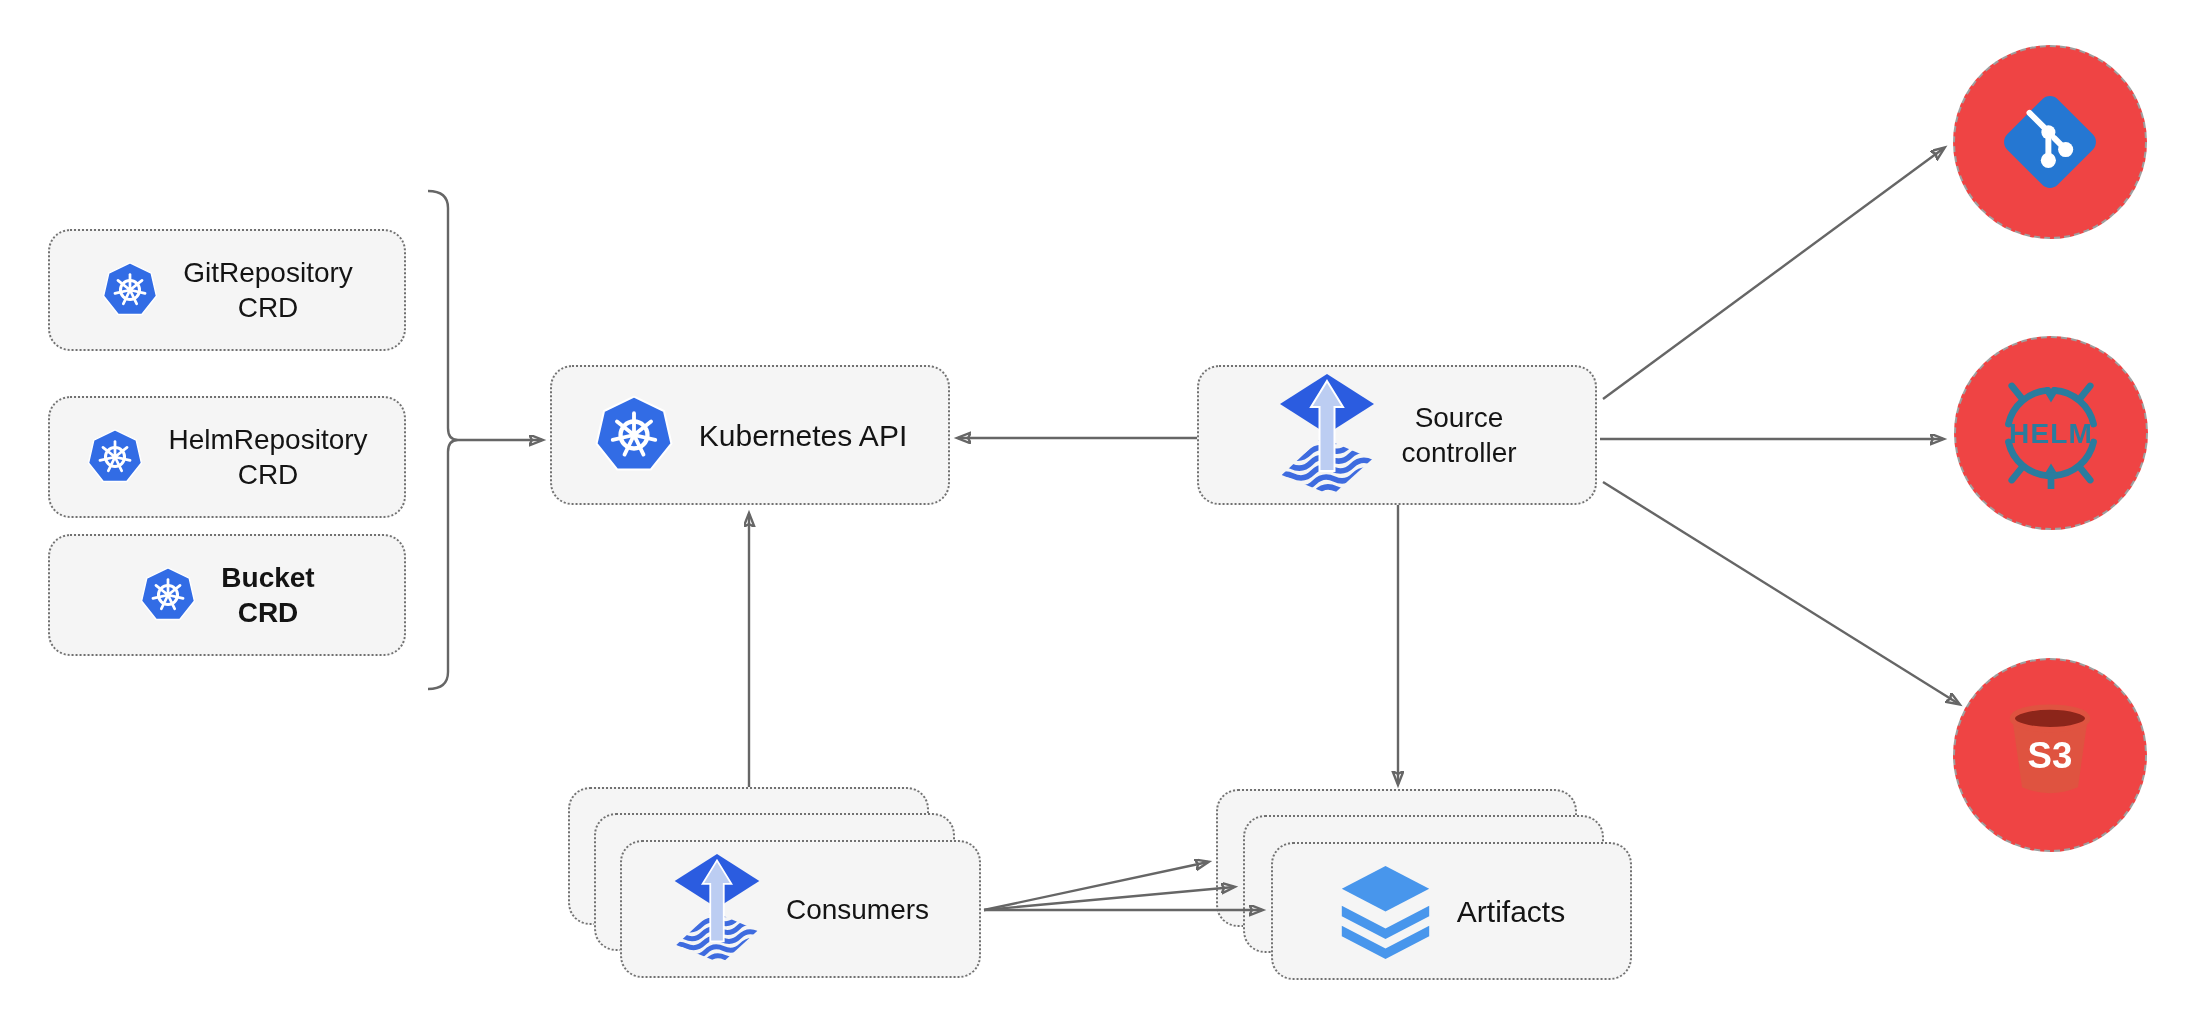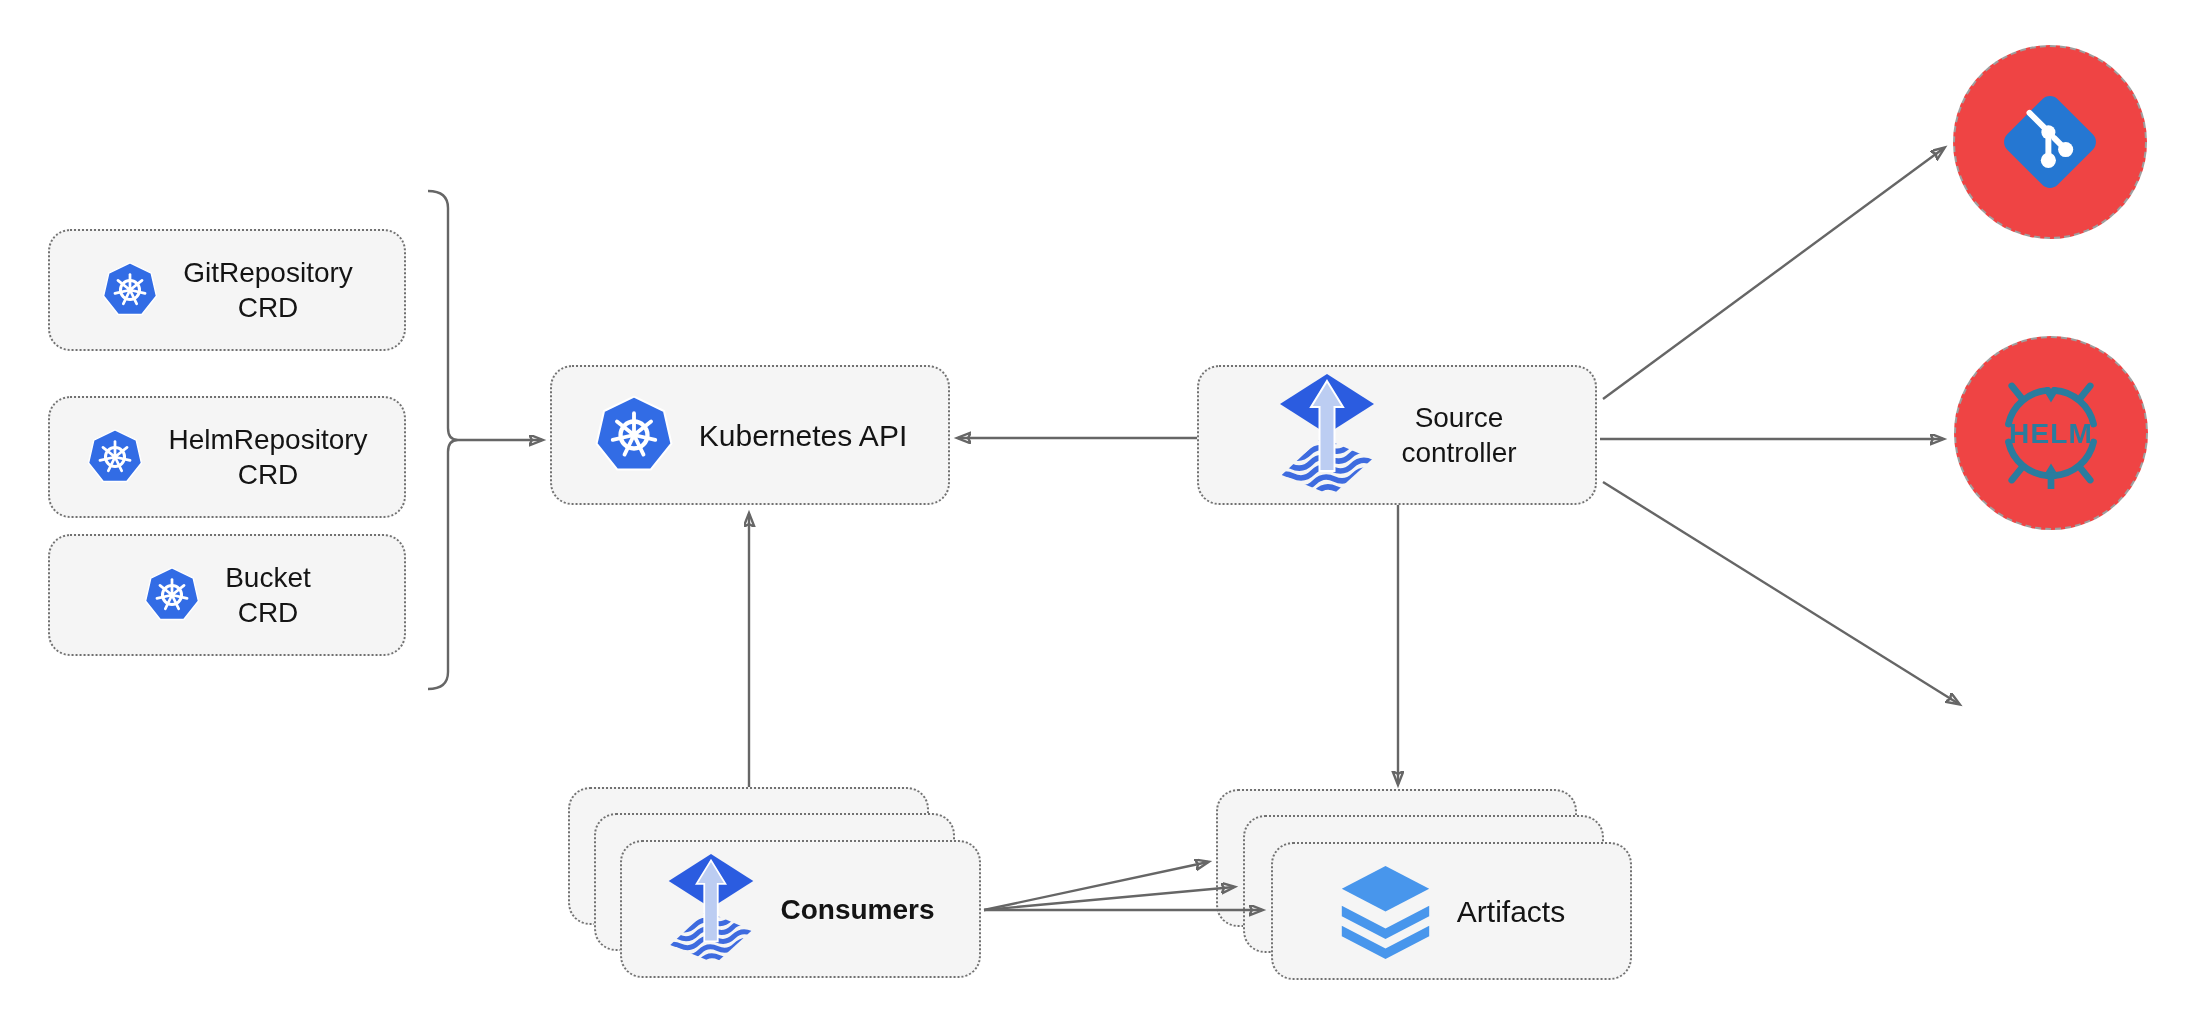--- a/index.html
+++ b/index.html
@@ -121,21 +121,21 @@
   <div class="box" style="left:48px; top:396px; width:358px; height:122px;">
     <svg class="icon" width="58" height="58">
         <use href="#sym-k8s"></use>
       </svg>
     <div class="label">
       <div>HelmRepository</div>
       <div>CRD</div>
     </div>
   </div>
 
-  <div class="box" style="left:48px; top:534px; width:358px; height:122px;">
+  <div class="box" style="left:48px; top:534px; width:358px; height:122px;font-weight:bold;">
     <svg class="icon" width="58" height="58">
         <use href="#sym-k8s"></use>
       </svg>
     <div class="label">
       <div>Bucket</div>
       <div>CRD</div>
     </div>
   </div>
 
   <div class="box" style="left:1197px; top:365px; width:400px; height:140px;">
@@ -150,21 +150,21 @@
 
   <div class="box" style="left:550px; top:365px; width:400px; height:140px;">
     <svg class="icon" width="82" height="82">
         <use href="#sym-k8s"></use>
       </svg>
     <div class="label label-lg">Kubernetes API</div>
   </div>
 
   <div class="box stackghost" style="left:568px; top:787px; width:361px; height:138px;"></div>
   <div class="box stackghost" style="left:594px; top:813px; width:361px; height:138px;"></div>
-  <div class="box" style="left:620px; top:840px; width:361px; height:138px;font-weight:bold;">
+  <div class="box" style="left:620px; top:840px; width:361px; height:138px;">
     <svg class="icon" width="90" height="112">
         <use href="#sym-flux"></use>
       </svg>
     <div class="label">Consumers</div>
   </div>
 
   <div class="box stackghost" style="left:1216px; top:789px; width:361px; height:138px;"></div>
   <div class="box stackghost" style="left:1243px; top:815px; width:361px; height:138px;"></div>
   <div class="box" style="left:1271px; top:842px; width:361px; height:138px;">
     <svg class="icon" width="95" height="95">
@@ -179,20 +179,26 @@
       </svg>
   </div>
 
   <div class="circle" style="left:1954px; top:336px;">
     <svg class="icon" width="112" height="112" viewBox="0 0 100 100">
       <use href="#sym-helm"></use>
       <text x="50" y="59" text-anchor="middle" font-size="25" font-weight="bold" letter-spacing="1" fill="#2A7C9E" font-family="Liberation Sans, DejaVu Sans, sans-serif">HELM</text>
     </svg>
   </div>
 
+  <div class="circle" style="left:1953px; top:658px;">
+    <svg class="icon" width="108" height="112" viewBox="0 0 100 104">
+      <use href="#sym-s3"></use>
+      <text x="50" y="64" text-anchor="middle" font-size="34" font-weight="bold" fill="#ffffff" font-family="Liberation Sans, DejaVu Sans, sans-serif">S3</text>
+    </svg>
+  </div>
 
   <svg id="connectors">
     <defs>
       <marker id="arrowhead" markerUnits="userSpaceOnUse" markerWidth="18" markerHeight="14" refX="13" refY="5.5" orient="auto">
         <path d="M0,0 L14,5.5 L0,11 L3,5.5 Z" fill="#666666" stroke="none"></path>
       </marker>
     </defs>
 
     <path d="M428,191 Q448,191 448,208 L448,428 Q448,440 458,440 Q448,440 448,452 L448,672 Q448,689 428,689"></path>
     <line x1="458" y1="440" x2="542" y2="440" marker-end="url(#arrowhead)"></line>

